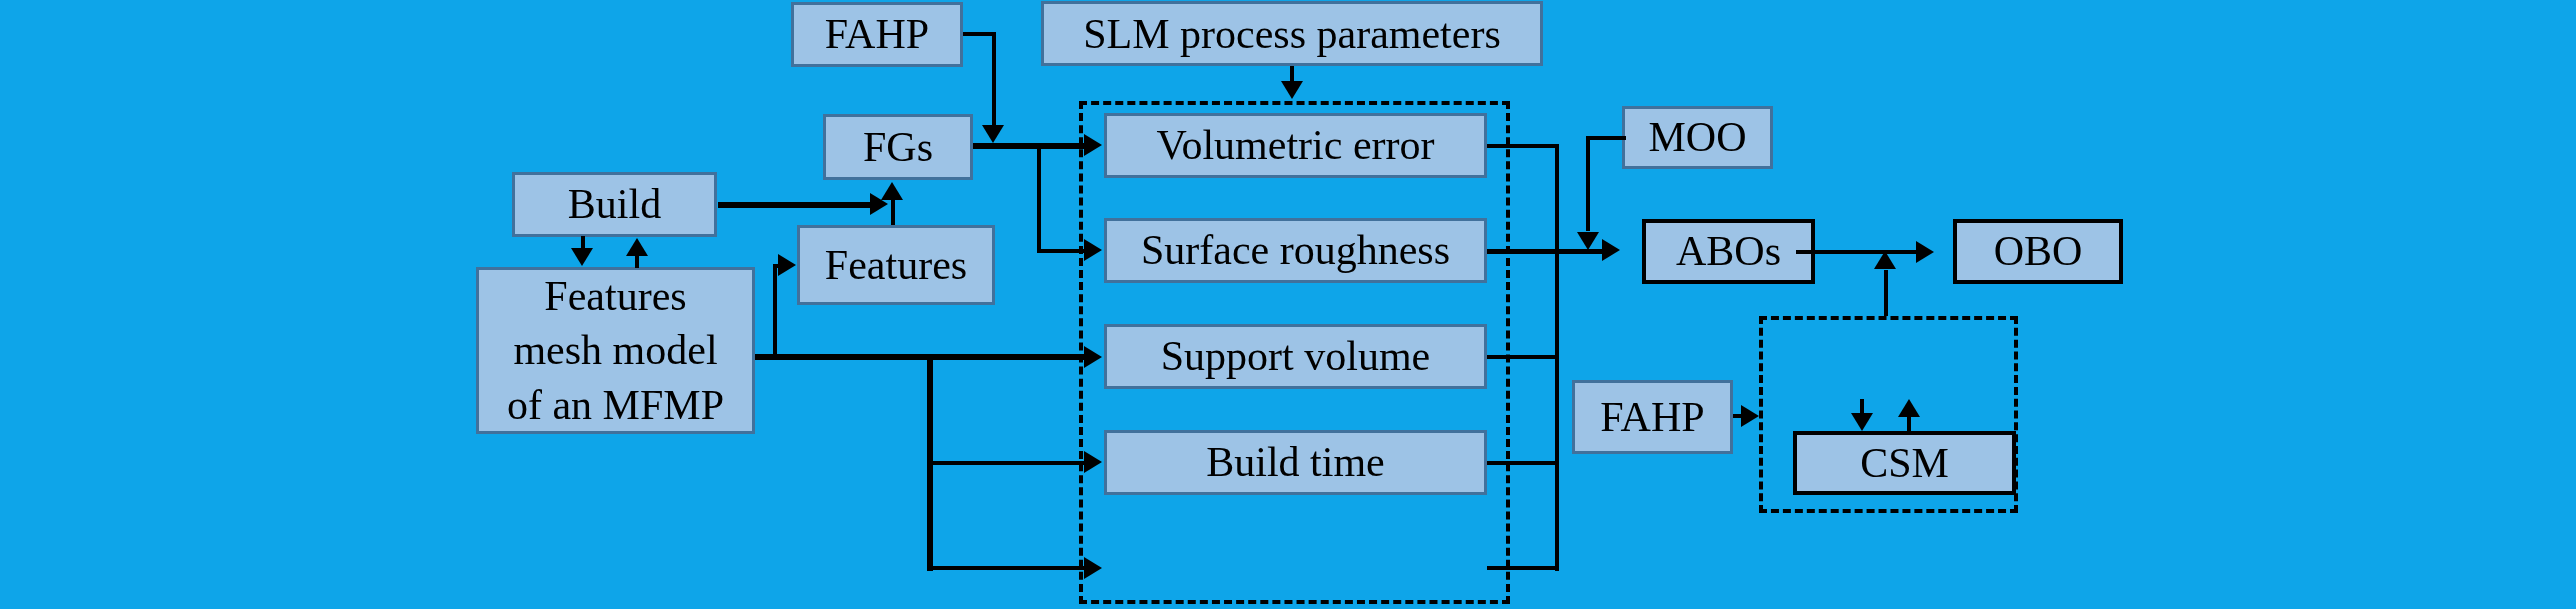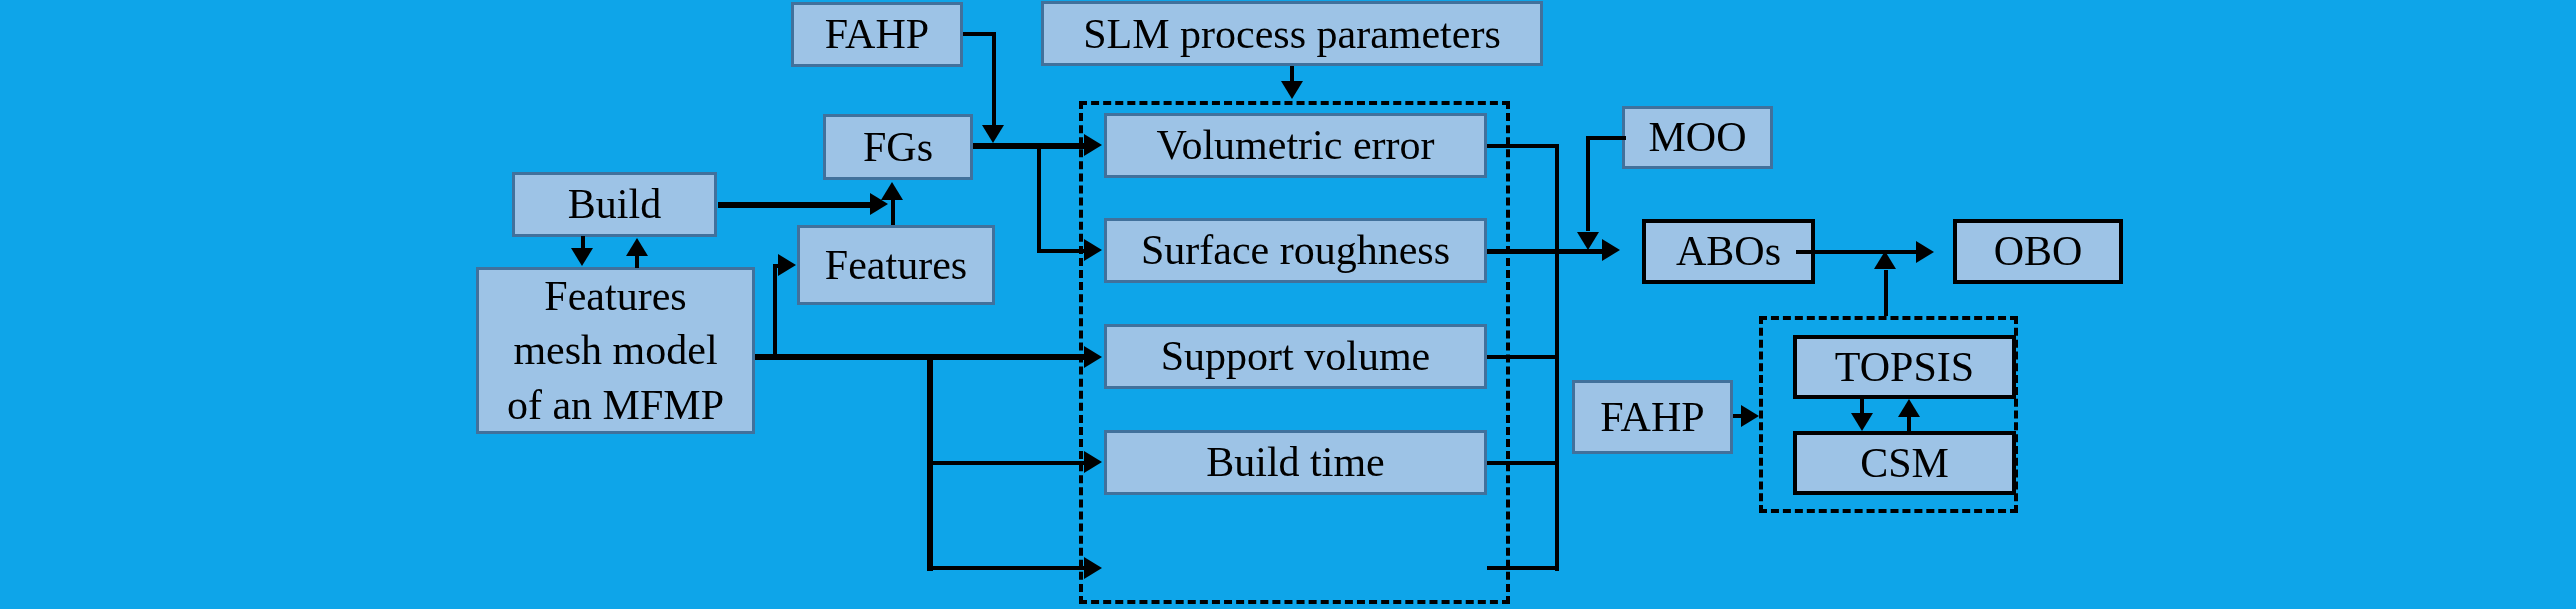--- a/index.html
+++ b/index.html
@@ -71,21 +71,20 @@
 
 
   <div class="node" style="left:1622px;top:106px;width:151px;height:63px;">MOO</div>
 
   <div class="node black" style="left:1623px;top:219px;width:173px;height:65px;">ABOs</div>
 
   <div class="node black" style="left:1934px;top:219px;width:170px;height:65px;">OBO</div>
 
   <div class="node" style="left:1572px;top:380px;width:161px;height:74px;">FAHP</div>
 
-  <div class="node black" style="left:1774px;top:335px;width:223px;height:64px;">TOPSIS</div>
 
   <div class="node black" style="left:1774px;top:431px;width:223px;height:64px;">CSM</div>
 
   <div class="edge">
     <div class="hl" style="left:963px;top:32px;width:33px;height:4.1px;"></div>
     <div class="vl" style="left:992px;top:32px;width:4.1px;height:94px;"></div>
     <div class="ah d" style="left:982px;top:125px;"></div>
   </div>
 
   <div class="edge">

